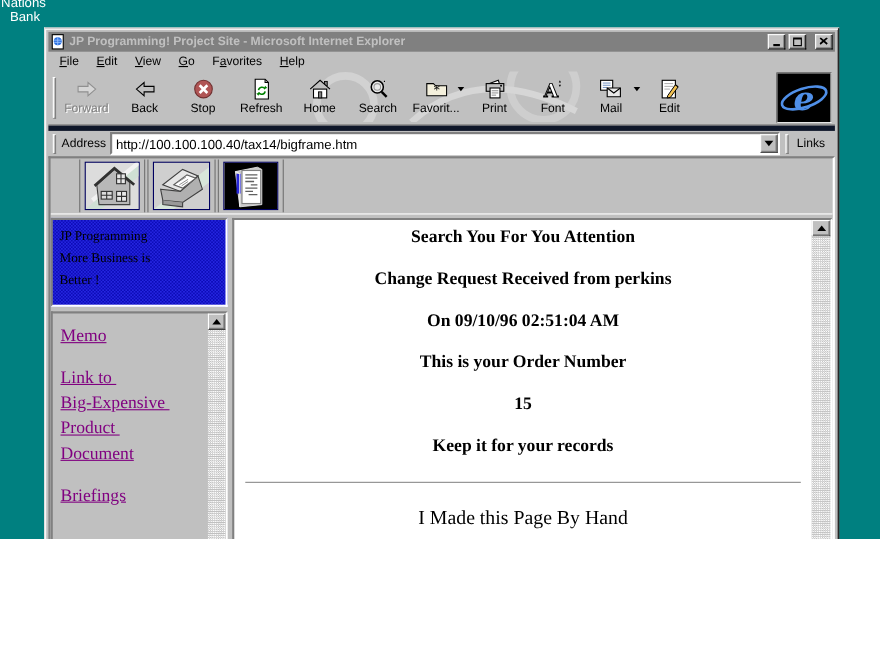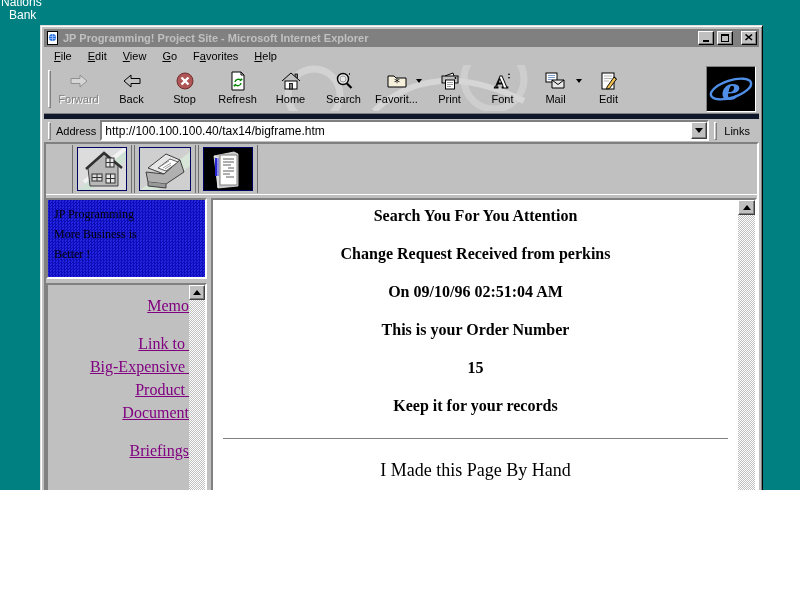--- a/index.html
+++ b/index.html
@@ -117,21 +117,21 @@
     color:#000; font-family:"Liberation Serif","DejaVu Serif",serif;
     font-size:12px; line-height:20px; padding:4px 6px; flex:0 0 auto;
   }
   .v-gap { height:4px; flex:0 0 auto; }
   .frame-nav {
     flex:1 1 auto; border:2px solid; border-color:#808080 #fff #fff #808080;
     background:#c0c0c0; position:relative; overflow:hidden;
   }
   .nav-content {
     position:absolute; left:0; top:0; right:16px; bottom:14px;
-    padding:2px 0 0 7px; font-family:"Liberation Serif","DejaVu Serif",serif; font-size:16px;text-align:right;
+    padding:2px 0 0 7px; font-family:"Liberation Serif","DejaVu Serif",serif; font-size:16px;
   }
   .navlink {
     display:block; color:#800080; text-decoration:underline;
     white-space:pre-wrap; line-height:23px; margin:7px 0 15px; cursor:pointer;
   }
   .mainframe {
     flex:1 1 auto; border:2px solid; border-color:#808080 #fff #fff #808080;
     background:#fff; position:relative; overflow:hidden; margin-left:4px;
   }
   .main-content {

